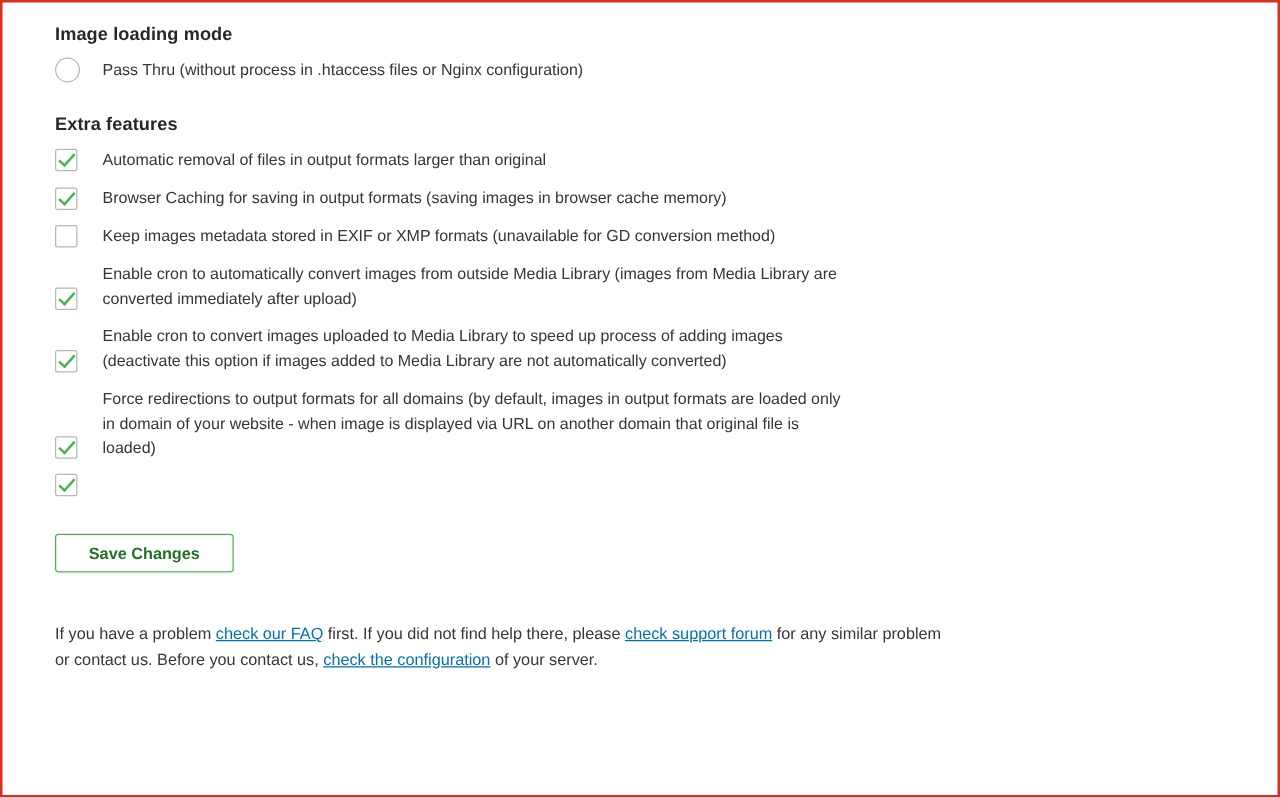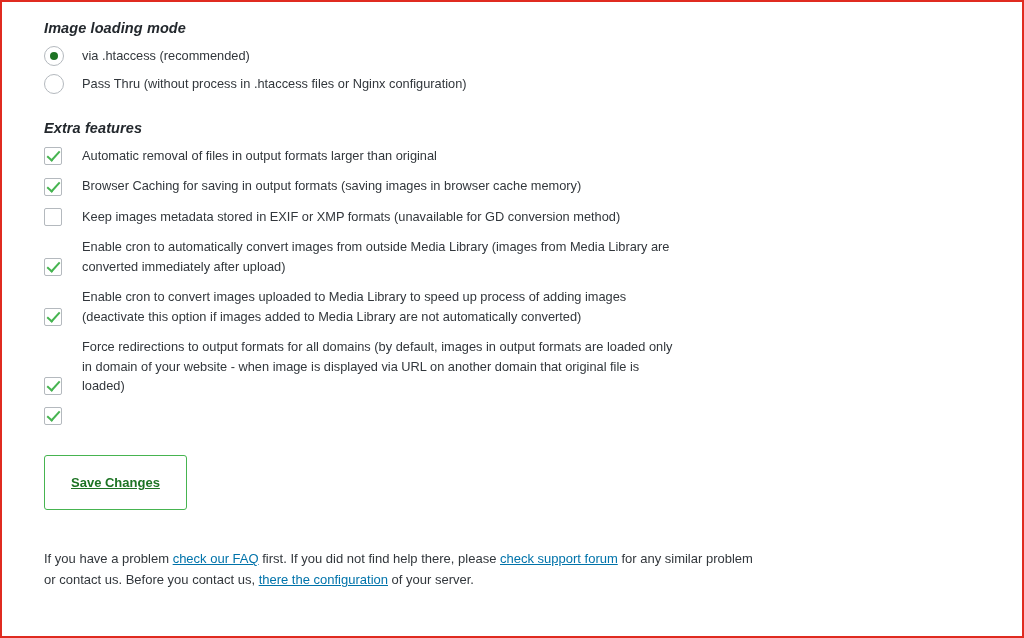--- a/index.html
+++ b/index.html
@@ -21,21 +21,20 @@
     border: 2px solid #e02b20;
     background: #ffffff;
     padding: 18px 40px 0 42px;
   }
   .section-title {
     font-size: 14.5px;
     font-weight: bold;
     color: #23282d;
     margin: 0 0 10px 0;
     letter-spacing: 0.1px;
-    font-style: italic;
   }
   .section-desc {
     font-size: 11.5px;
     color: #55595c;
     margin: 0 0 14px 0;
     line-height: 1.4;
   }
   .radio-list {
     margin: 0 0 26px 0;
   }
@@ -108,55 +107,50 @@
   }
   .check-label {
     font-size: 12.8px;
     color: #32373c;
     line-height: 1.52;
     max-width: 600px;
   }
   .save-button {
     display: inline-block;
     box-sizing: border-box;
-    padding: 19px 26px;
+    padding: 7px 26px;
     border: 1px solid #46b450;
     background: #ffffff;
     color: #1d7324;
     font-size: 13px;
     font-weight: bold;
     border-radius: 3px;
     cursor: pointer;
     font-family: "Liberation Sans", sans-serif;
     margin: 8px 0 26px 0;
-    text-decoration: underline;
   }
   .footer-text {
     font-size: 13px;
     color: #32373c;
     line-height: 1.6;
     max-width: 710px;
   }
   .footer-text a {
     color: #0073aa;
     text-decoration: underline;
   }
 </style>
 </head>
 <body>
 
 <div class="page-frame">
 
   <h2 class="section-title">Image loading mode</h2>
 
   <div class="radio-list">
-    <div class="radio-row">
-      <span class="radio-mark checked"></span>
-      <span class="radio-label">via .htaccess (recommended)</span>
-    </div>
     <div class="radio-row">
       <span class="radio-mark"></span>
       <span class="radio-label">Pass Thru (without process in .htaccess files or Nginx configuration)</span>
     </div>
   </div>
 
   <div class="extra-block">
     <h2 class="section-title">Extra features</h2>
 
     <div class="check-list">
@@ -186,16 +180,16 @@
       </div>
       <div class="check-row">
         <span class="check-mark checked"></span>
       </div>
     </div>
   </div>
 
   <button class="save-button">Save Changes</button>
 
   <p class="footer-text">
-    <span>If you have a problem </span><a href="#">check our FAQ</a><span> first. If you did not find help there, please </span><a href="#">check support forum</a><span> for any similar problem or contact us. Before you contact us, </span><a href="#">there the configuration</a><span> of your server.</span>
+    <span>If you have a problem </span><a href="#">check our FAQ</a><span> first. If you did not find help there, please </span><a href="#">check support forum</a><span> for any similar problem or contact us. Before you contact us, </span><a href="#">check the configuration</a><span> of your server.</span>
   </p>
 
 </div>
 
 </body></html>

